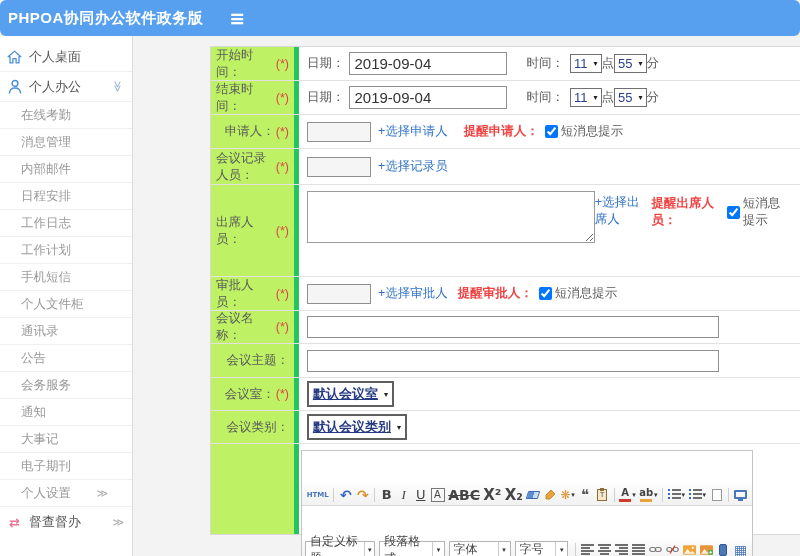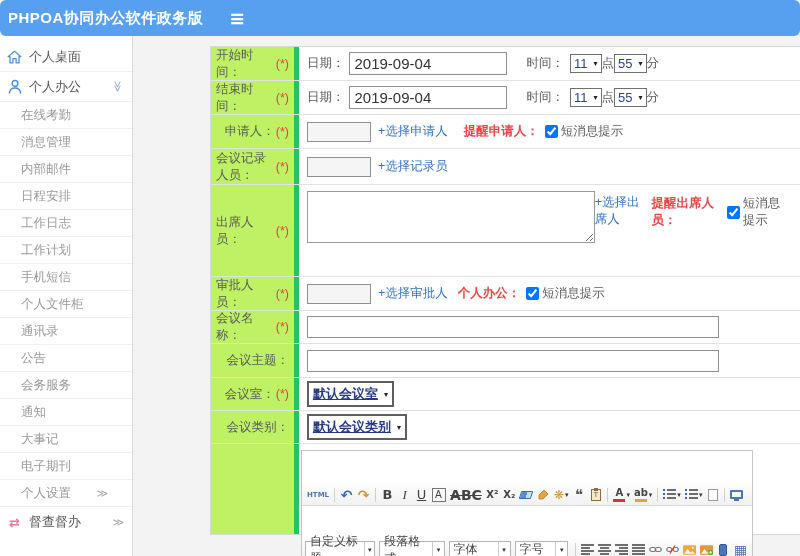--- a/index.html
+++ b/index.html
@@ -78,21 +78,21 @@
     font-family:"DejaVu Sans","Liberation Sans",sans-serif; }
   .tsep { width:1px; height:14px; background:#d0d0d0; margin:0 3px; }
   .b-html { font-size:7px; font-weight:bold; color:#4a77b8; letter-spacing:0; }
   .b-undo { color:#3465c8; font-weight:bold; font-size:14px; }
   .b-redo { color:#d9942f; font-weight:bold; font-size:14px; }
   .b-bold { font-weight:bold; font-size:13px; }
   .b-italic { font-style:italic; font-family:"Liberation Serif","DejaVu Serif",serif; font-size:13px; }
   .b-under { text-decoration:underline; font-size:13px; }
   .b-abox { border:1px solid #777; font-size:10px; padding:0 2px; height:14px; min-width:14px; }
   .b-strike { font-size:14px; text-decoration:line-through; font-weight:bold; }
-  .b-supsub { font-size:10px; font-weight:bold; }
+  .b-supsub { font-size:15px; font-weight:bold; }
   .b-quote { font-size:15px; color:#555; }
   .b-wand { color:#d9942f; font-size:12px; }
   .mini-ar { font-size:7px; color:#333; margin-left:1px; font-family:"DejaVu Sans",sans-serif; }
   .colorbtn { display:inline-flex; flex-direction:column; align-items:center; line-height:1; }
   .colorbtn .g { font-size:10px; font-weight:bold; }
   .colorbtn .bar { width:12px; height:3px; margin-top:1px; }
   .bar-red { background:#d0392e; } .bar-orange { background:#e8a33d; }
   .eraser { width:12px; height:8px; background:linear-gradient(90deg,#5b8dd6 55%,#c9dcf4 55%);
     transform:skewX(-18deg); border:1px solid #3a6bb0; border-radius:1px; }
   .paste-ico { width:10px; height:12px; border:1px solid #8a6d3b; background:#f6e8c8; position:relative;
@@ -301,21 +301,21 @@
 
     <div class="frow h34">
       <div class="fcell-l">
         <span>审批人员：</span>
         <span class="req">(*)</span>
       </div>
       <div class="fcell-r">
         <input class="txt small" type="text" value="" style="">
         <a class="lnk">+选择审批人</a>
         <span class="gap10"></span>
-        <span class="bold-lab">个人办公：</span>
+        <span class="bold-lab">提醒审批人：</span>
         <input type="checkbox" class="chk" checked="" style="">
         <span class="lab">短消息提示</span>
       </div>
     </div>
 
     <div class="frow h33">
       <div class="fcell-l">
         <span>会议名称：</span>
         <span class="req">(*)</span>
       </div>

